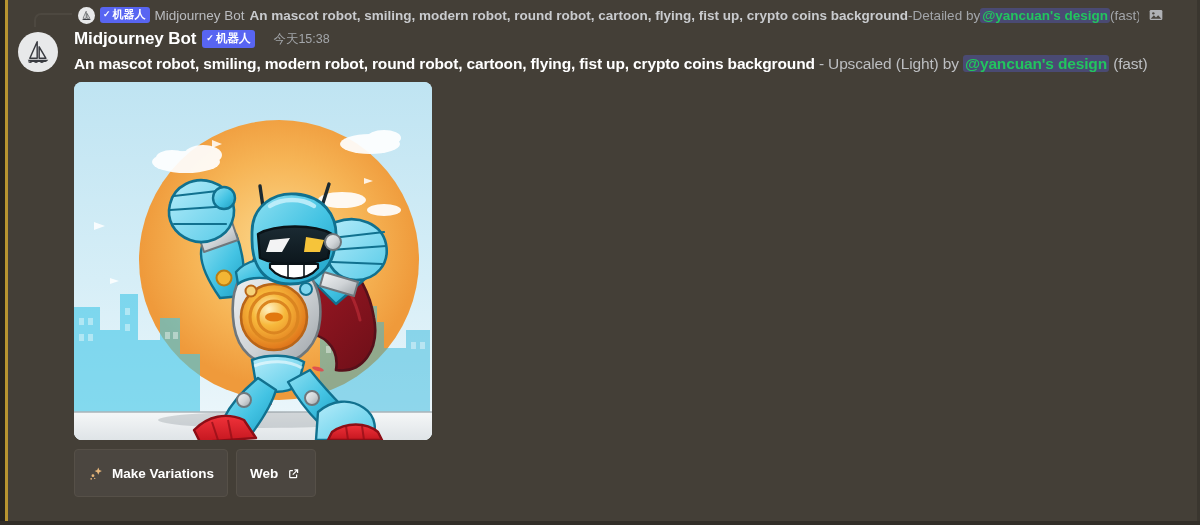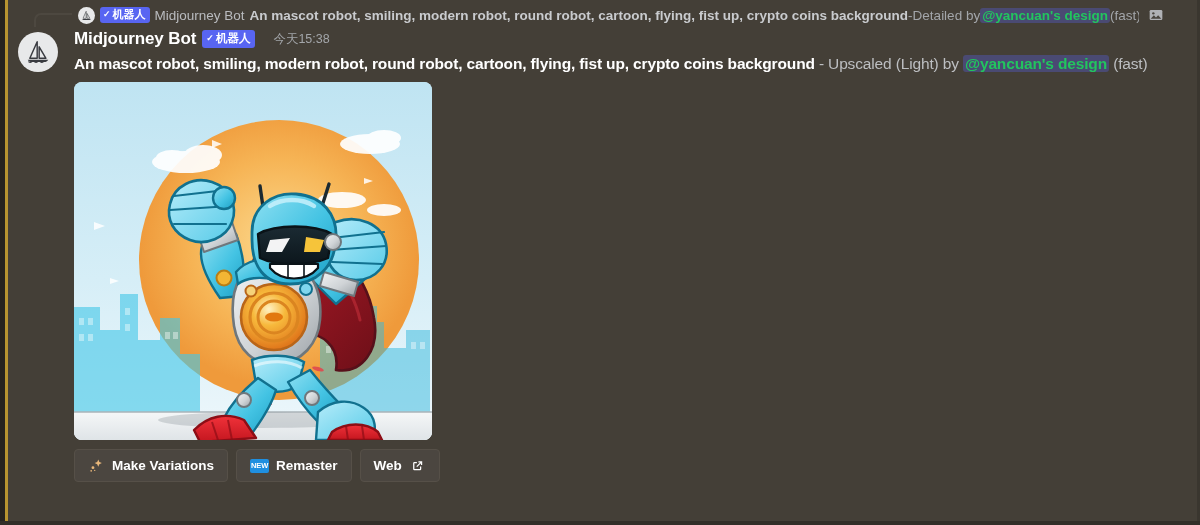--- a/index.html
+++ b/index.html
@@ -125,21 +125,21 @@
   #gen-image svg { display: block; width: 358px; height: 358px; }
 
   
   .btn-row {
     display: flex; gap: 8px; margin-top: 9px; align-items: flex-start;
   }
   .btn {
     background: #4b4640;
     border: 1px solid #565048;
     border-radius: 4px;
-    height: 33px;
+    height: 48px;
     padding: 0 13px;
     display: inline-flex; align-items: center; gap: 7px;
     color: #ffffff; font-size: 13.5px; font-weight: 600;
     cursor: pointer; white-space: nowrap;
   }
   .btn-icon {
     display: inline-flex; align-items: center; justify-content: center;
     width: 17px; height: 17px; flex: 0 0 auto;
   }
   .new-badge {
@@ -418,24 +418,20 @@
             <circle cx="7" cy="15" r="2" fill="#e8b77a"></circle>
             <circle cx="4.5" cy="19.5" r="1.2" fill="#e8b77a"></circle>
             <circle cx="9.5" cy="19" r="0.9" fill="#e8b77a"></circle>
           </svg>
         </span>
         <span>Make Variations</span>
       </div>
 
 
 
-      <div class="btn">
-        <span class="new-badge">NEW</span>
-        <span>Remaster</span>
-      </div>
 
       <div class="btn">
         <span>Web</span>
         <span class="btn-icon">
           <svg viewBox="0 0 24 24" width="15" height="15">
             <path d="M5 8.5a2 2 0 0 1 2-2h4v2H7v9h9v-4h2v4a2 2 0 0 1-2 2H7a2 2 0 0 1-2-2z" fill="#ffffff"></path>
             <path d="M13.5 5h6v6h-2V8.4l-6 6-1.4-1.4 6-6H13.5z" fill="#ffffff"></path>
           </svg>
         </span>
       </div>

